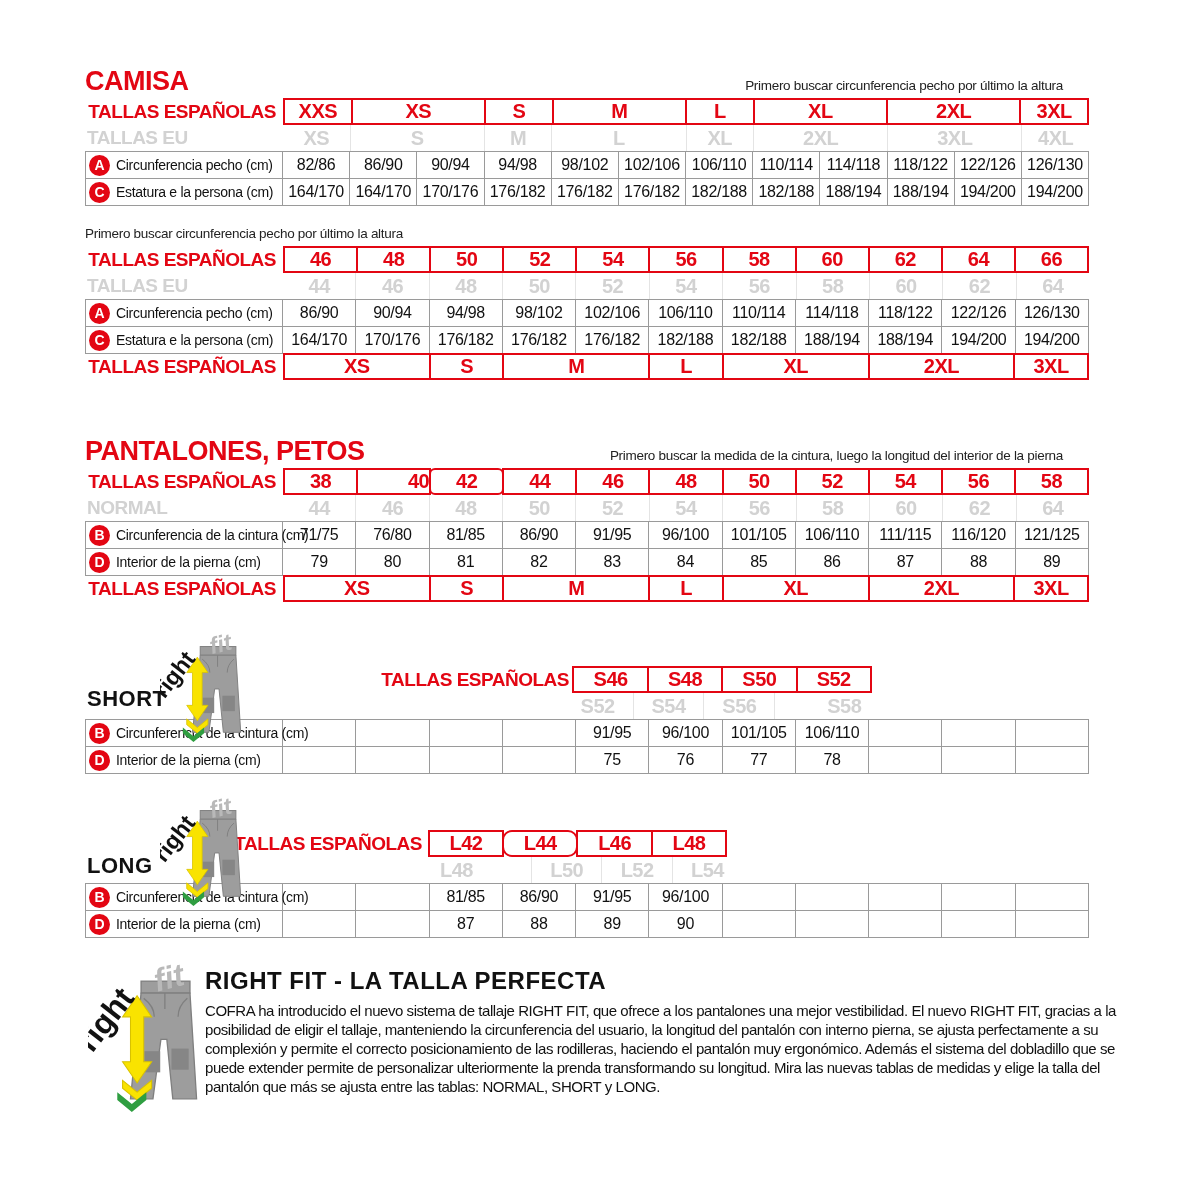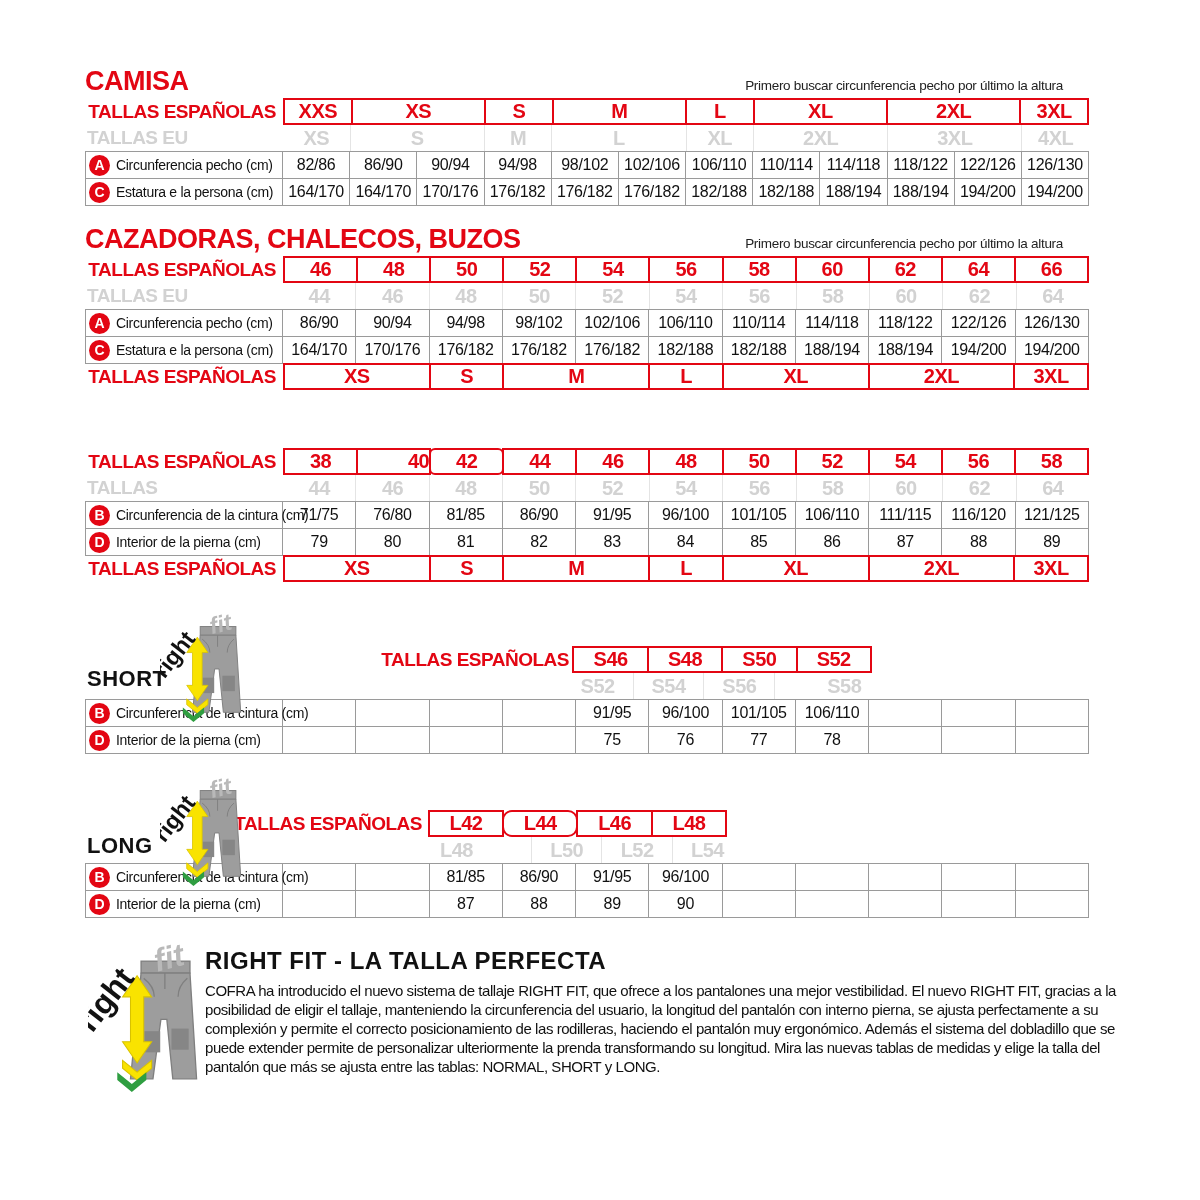--- a/index.html
+++ b/index.html
@@ -147,21 +147,20 @@
           <div class="tcell">188/194</div>
           <div class="tcell">188/194</div>
           <div class="tcell">194/200</div>
           <div class="tcell">194/200</div>
         </div>
       </div>
   </section>
 
   <section class="sec-cazadoras">
     <div class="section-head">
-      <h2 class="sec-title">CAZADORAS, CHALECOS, BUZOS</h2>
       <div class="note">Primero buscar circunferencia pecho por último la altura</div>
     </div>
     <div class="row-grid">
       <div class="lab red-lab">TALLAS ESPAÑOLAS</div>
       <div class="data-area">
           <div class="scell red" style="flex: 1 1 0px;">46</div>
           <div class="scell red" style="flex: 1 1 0px;">48</div>
           <div class="scell red" style="flex: 1 1 0px;">50</div>
           <div class="scell red" style="flex: 1 1 0px;">52</div>
           <div class="scell red" style="flex: 1 1 0px;">54</div>
@@ -233,38 +232,42 @@
           <div class="scell red" style="flex: 2 2 0px;">M</div>
           <div class="scell red" style="flex: 1 1 0px;">L</div>
           <div class="scell red" style="flex: 2 2 0px;">XL</div>
           <div class="scell red" style="flex: 2 2 0px;">2XL</div>
           <div class="scell red" style="flex: 1 1 0px;">3XL</div>
         </div>
     </div>
   </section>
 
   <section class="sec-pantalones">
+    <div class="section-head">
+      <h2 class="sec-title">PANTALONES, PETOS</h2>
+      <div class="note">Primero buscar la medida de la cintura, luego la longitud del interior de la pierna</div>
+    </div>
     <div class="row-grid">
       <div class="lab red-lab">TALLAS ESPAÑOLAS</div>
       <div class="data-area">
           <div class="scell red" style="flex: 1 1 0px;">38</div>
           <div class="scell red" style="flex: 1 1 0px; text-align: right;">40</div>
           <div class="scell red" style="flex: 1 1 0px; border-radius: 6px;">42</div>
           <div class="scell red" style="flex: 1 1 0px;">44</div>
           <div class="scell red" style="flex: 1 1 0px;">46</div>
           <div class="scell red" style="flex: 1 1 0px;">48</div>
           <div class="scell red" style="flex: 1 1 0px;">50</div>
           <div class="scell red" style="flex: 1 1 0px;">52</div>
           <div class="scell red" style="flex: 1 1 0px;">54</div>
           <div class="scell red" style="flex: 1 1 0px;">56</div>
           <div class="scell red" style="flex: 1 1 0px;">58</div>
         </div>
     </div>
     <div class="row-grid gray-row">
-      <div class="lab gray-lab">TALLAS</div>
+      <div class="lab gray-lab">NORMAL</div>
       <div class="data-area">
           <div class="scell gray" style="flex: 1 1 0px;">44</div>
           <div class="scell gray" style="flex: 1 1 0px;">46</div>
           <div class="scell gray" style="flex: 1 1 0px;">48</div>
           <div class="scell gray" style="flex: 1 1 0px;">50</div>
           <div class="scell gray" style="flex: 1 1 0px;">52</div>
           <div class="scell gray" style="flex: 1 1 0px;">54</div>
           <div class="scell gray" style="flex: 1 1 0px;">56</div>
           <div class="scell gray" style="flex: 1 1 0px;">58</div>
           <div class="scell gray" style="flex: 1 1 0px;">60</div>

